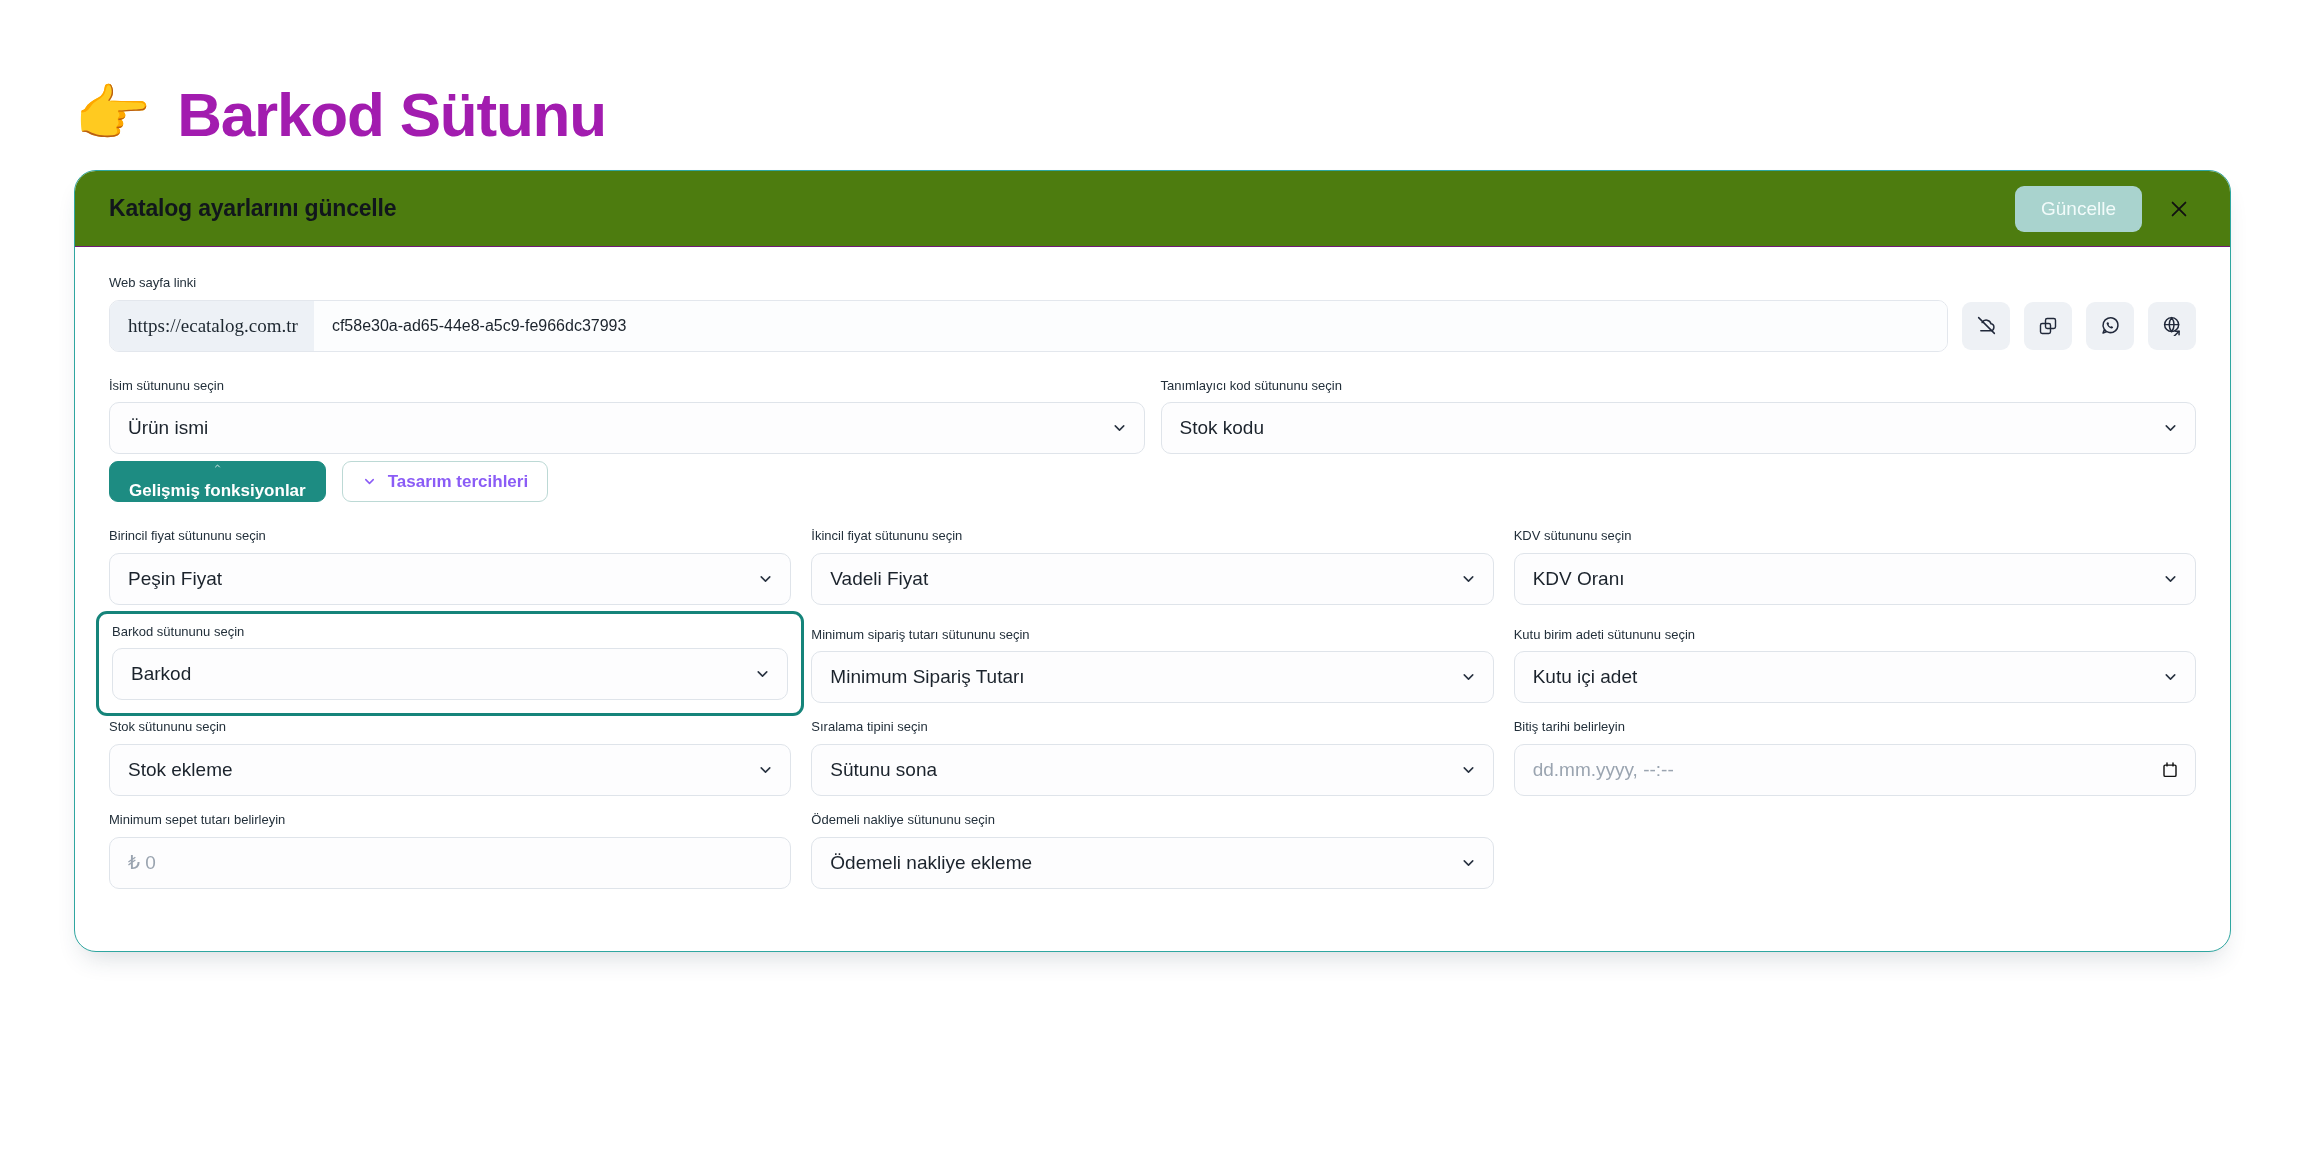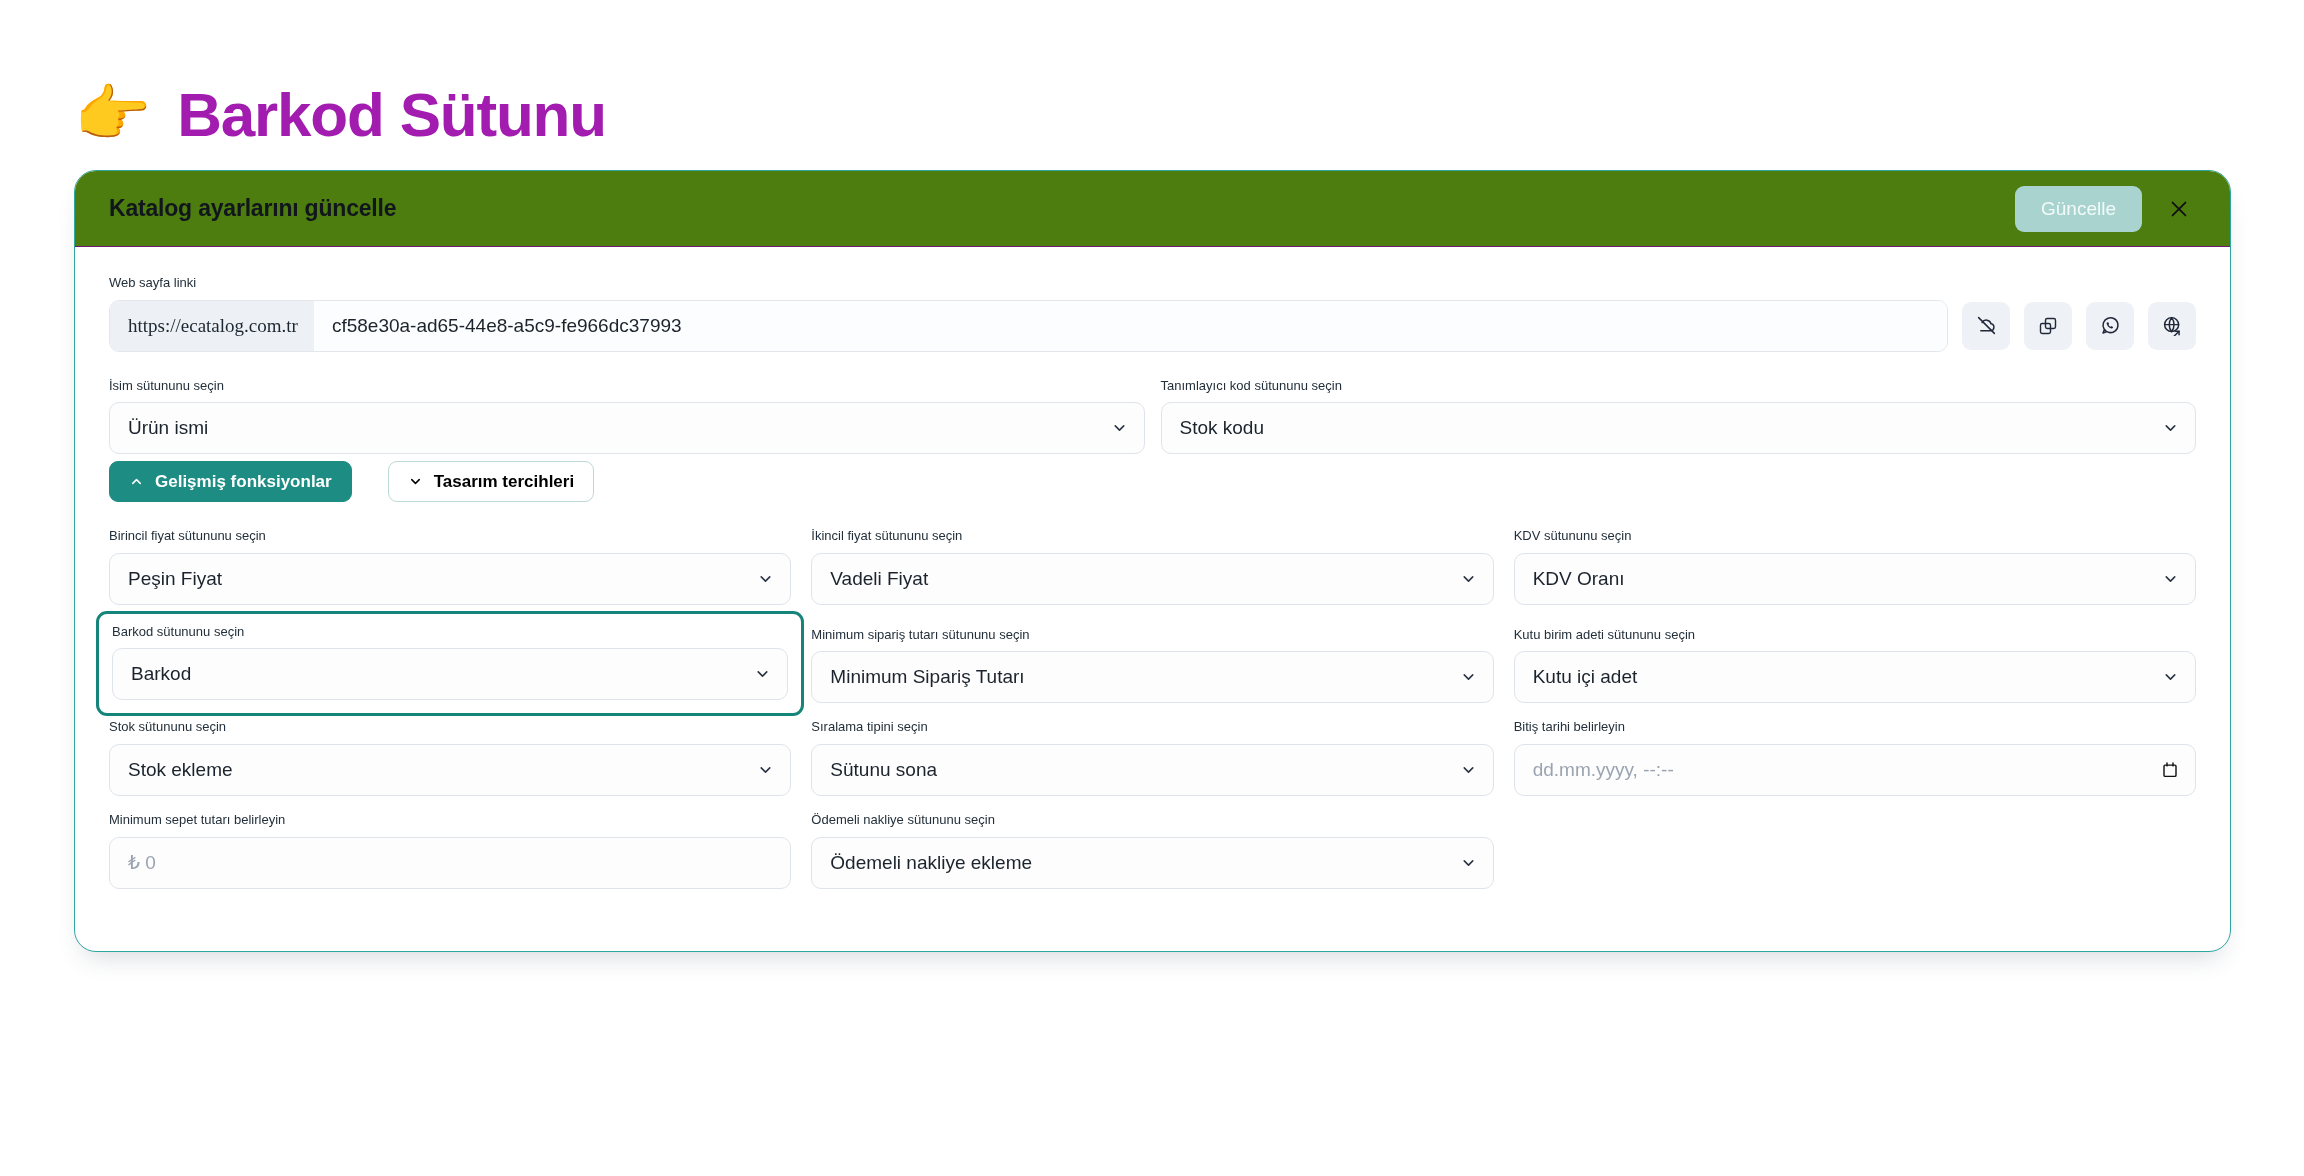--- a/index.html
+++ b/index.html
@@ -133,21 +133,21 @@
     align-items: center;
     padding: 0 16px 0 18px;
     white-space: nowrap;
     font-family: Liberation Serif, serif;
   }
   .url-value {
     flex: 1;
     display: flex;
     align-items: center;
     padding: 0 18px;
-    font-size: 19px;
+    font-size: 16px;
     color: #1b232c;
     background: #fcfdfe;
   }
   .icon-btn {
     width: 48px; height: 48px;
     border-radius: 9px;
     background: #eef1f5;
     display: flex;
     align-items: center;
     justify-content: center;
@@ -182,22 +182,22 @@
     align-items: center;
     gap: 11px;
     height: 41px;
     padding: 0 19px;
     border-radius: 9px;
     font-size: 17px;
     font-weight: 700;
     cursor: pointer;
     font-family: inherit;
   }
-  .tgl.solid { background: #1d8c82; color: #ffffff; border: 1px solid #1d8c82; }
-  .tgl.ghost { background: #ffffff; color: #000000; border: 1px solid #bcd9d5; margin-left: 20px; }
+  .tgl.solid { background: #1d8c82; color: #ffffff; border: 1px solid #1d8c82; flex-direction: column; }
+  .tgl.ghost { background: #ffffff; color: #8b5cf6; border: 1px solid #bcd9d5; }
   .tgl svg { width: 15px; height: 15px; }
 
   
   .cell { min-width: 0; }
   .cell.highlight {
     border: 3px solid #15847a;
     border-radius: 11px;
     padding: 10px 13px 13px 13px;
     margin: -10px -13px -13px -13px;
   }

